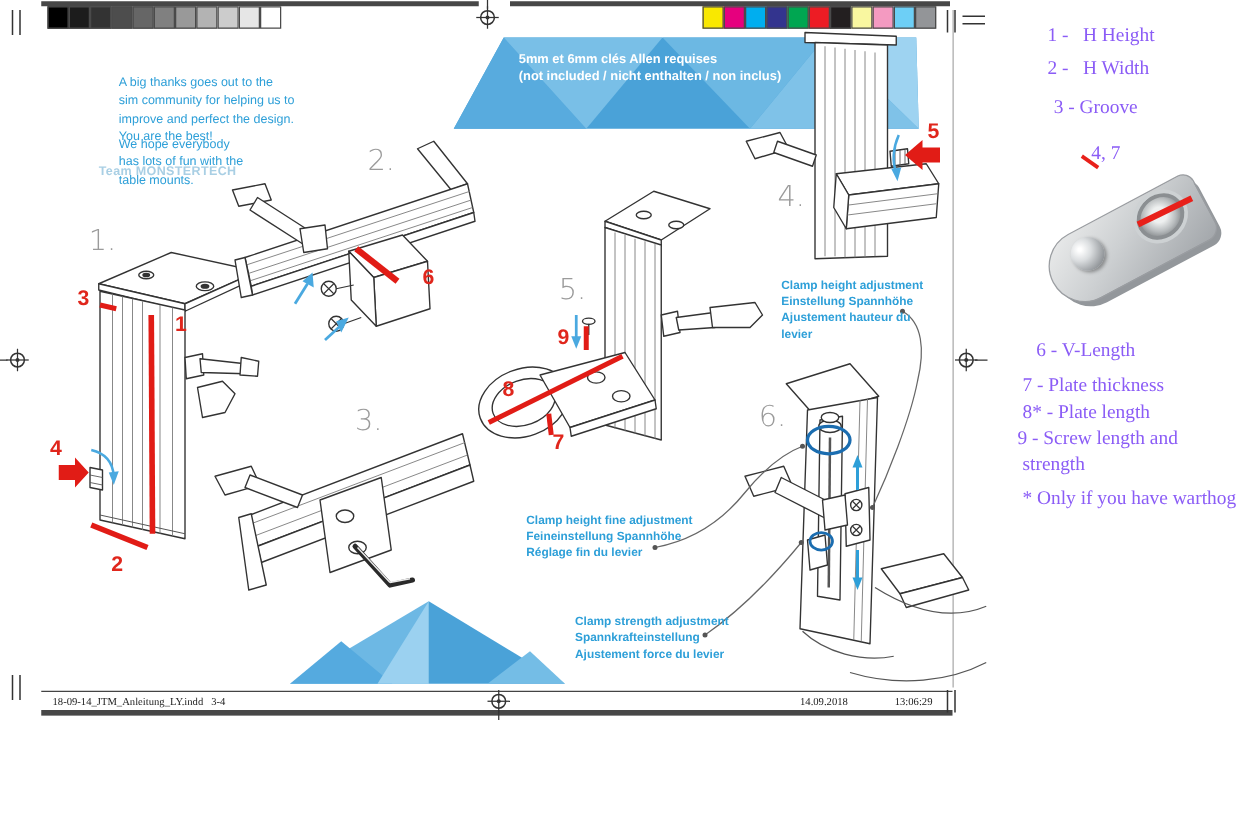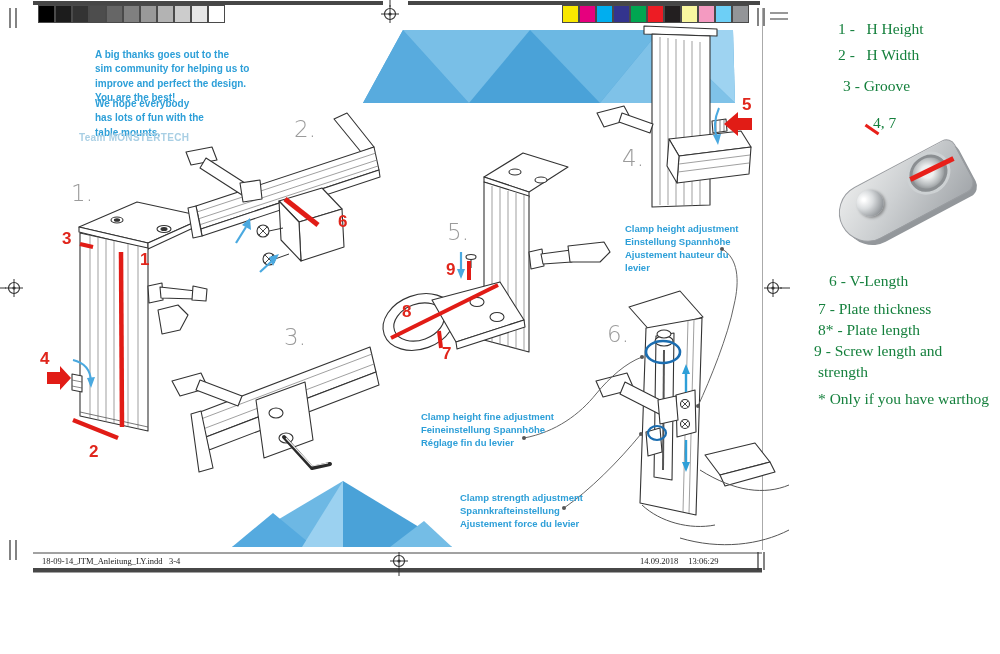--- a/index.html
+++ b/index.html
@@ -5,32 +5,32 @@
   html,body{margin:0;padding:0;}
   body{
     width:1000px;height:654px;position:relative;overflow:hidden;
     background:#ffffff;font-family:"Liberation Sans",sans-serif;
   }
   .abs{position:absolute;}
   
   .strip{position:absolute;display:flex;}
   .strip .swatch{width:17px;height:18px;border:1px solid #4a4a4a;box-sizing:border-box;margin-right:0;}
   
-  .intro{color:#2d9fd8;font-size:10px;font-weight:bold;line-height:14.4px;}
+  .intro{color:#2d9fd8;font-size:10px;font-weight:normal;line-height:14.4px;margin-top:12px;}
   .team{color:#a9cfe4;font-size:10px;font-weight:bold;letter-spacing:.3px;}
   
   .banner-text div{color:#ffffff;font-size:10.3px;font-weight:bold;line-height:13.9px;white-space:pre;}
   
   .fig-label{color:#9b9b9b;font-size:23px;font-weight:300;font-family:"DejaVu Sans",sans-serif;}
   
   .dim{color:#e0261c;font-size:17px;font-weight:600;}
   
   .callout div{color:#2d9fd8;font-size:9.5px;font-weight:bold;line-height:13px;}
   
-  .legend-item{color:#15803d;font-size:15.5px;font-family:"Liberation Serif","DejaVu Serif",serif;white-space:pre;}
+  .legend-item{color:#8b5cf6;font-size:15.5px;font-family:"Liberation Serif","DejaVu Serif",serif;white-space:pre;}
   
   .footer{font-size:8.5px;font-family:"Liberation Serif","DejaVu Serif",serif;color:#222;white-space:pre;}
   .footer-right{display:flex;gap:10px;}
   
   .photo-wrap{position:absolute;left:818px;top:128px;width:164px;height:124px;}
   .photo-rot{position:absolute;left:0;top:0;width:164px;height:124px;transform:rotate(-28deg);transform-origin:50% 50%;}
   .nut-under{position:absolute;left:17px;top:45px;width:136px;height:56px;background:#93979b;border-radius:30px 10px 12px 30px;}
   .nut-body{position:absolute;left:14px;top:38px;width:136px;height:56px;
     background:linear-gradient(150deg,#eceded 0%,#cdd0d2 45%,#a2a6aa 100%);
     border:1px solid #9a9da1;border-radius:30px 10px 12px 30px;}
@@ -286,20 +286,22 @@
   <div>You are the best!</div>
 </div>
 <div class="abs intro" style="left:95px;top:97px">
   <div>We hope everybody</div>
   <div>has lots of fun with the</div>
   <div>table mounts.</div>
 </div>
 <div class="abs team" style="left:79px;top:132px">Team MONSTERTECH</div>
 
 <div class="abs banner-text" style="left:415px;top:41px">
+  <div>5mm et 6mm clés Allen requises</div>
+  <div>(not included / nicht enthalten / non inclus)</div>
 </div>
 
 <div class="abs fig-label" style="left:71px;top:180px">1.</div>
 <div class="abs fig-label" style="left:294px;top:116px">2.</div>
 <div class="abs fig-label" style="left:284px;top:324px">3.</div>
 <div class="abs fig-label" style="left:622px;top:145px">4.</div>
 <div class="abs fig-label" style="left:447px;top:219px">5.</div>
 <div class="abs fig-label" style="left:607px;top:321px">6.</div>
 
 <div class="abs dim" style="left:140px;top:250px">1</div>
@@ -345,16 +347,16 @@
   <div class="photo-rot">
     <div class="nut-under"></div>
     <div class="nut-body"></div>
     <div class="nut-hole"></div>
     <div class="nut-ball"></div>
     <div class="photo-red-line"></div>
   </div>
 </div>
 
 <div class="abs footer" style="left:42px;top:556px">18-09-14_JTM_Anleitung_LY.indd   3-4</div>
-<div class="abs footer footer-right" style="left:640px;top:556px;width:106px;justify-content:flex-start">
+<div class="abs footer footer-right" style="left:640px;top:556px;width:106px;justify-content:space-between">
   <span>14.09.2018</span>
   <span>13:06:29</span>
 </div>
 
 </body></html>

